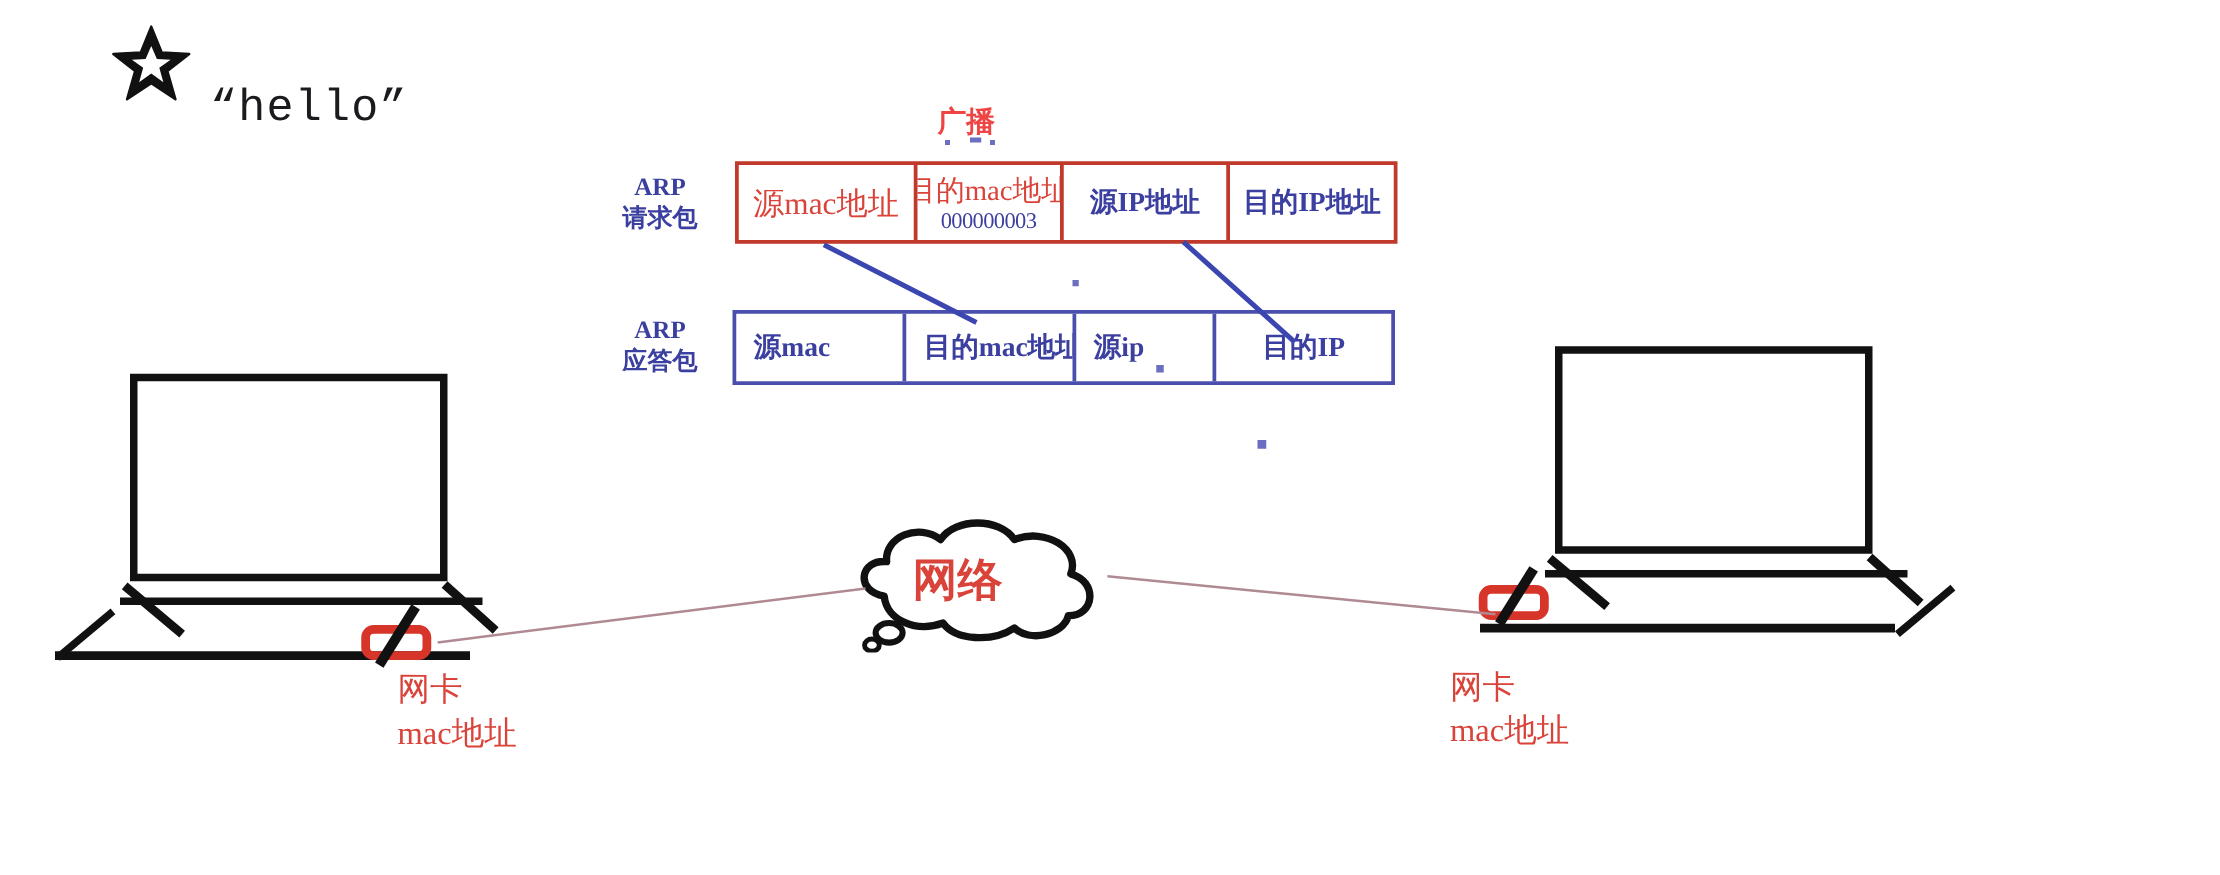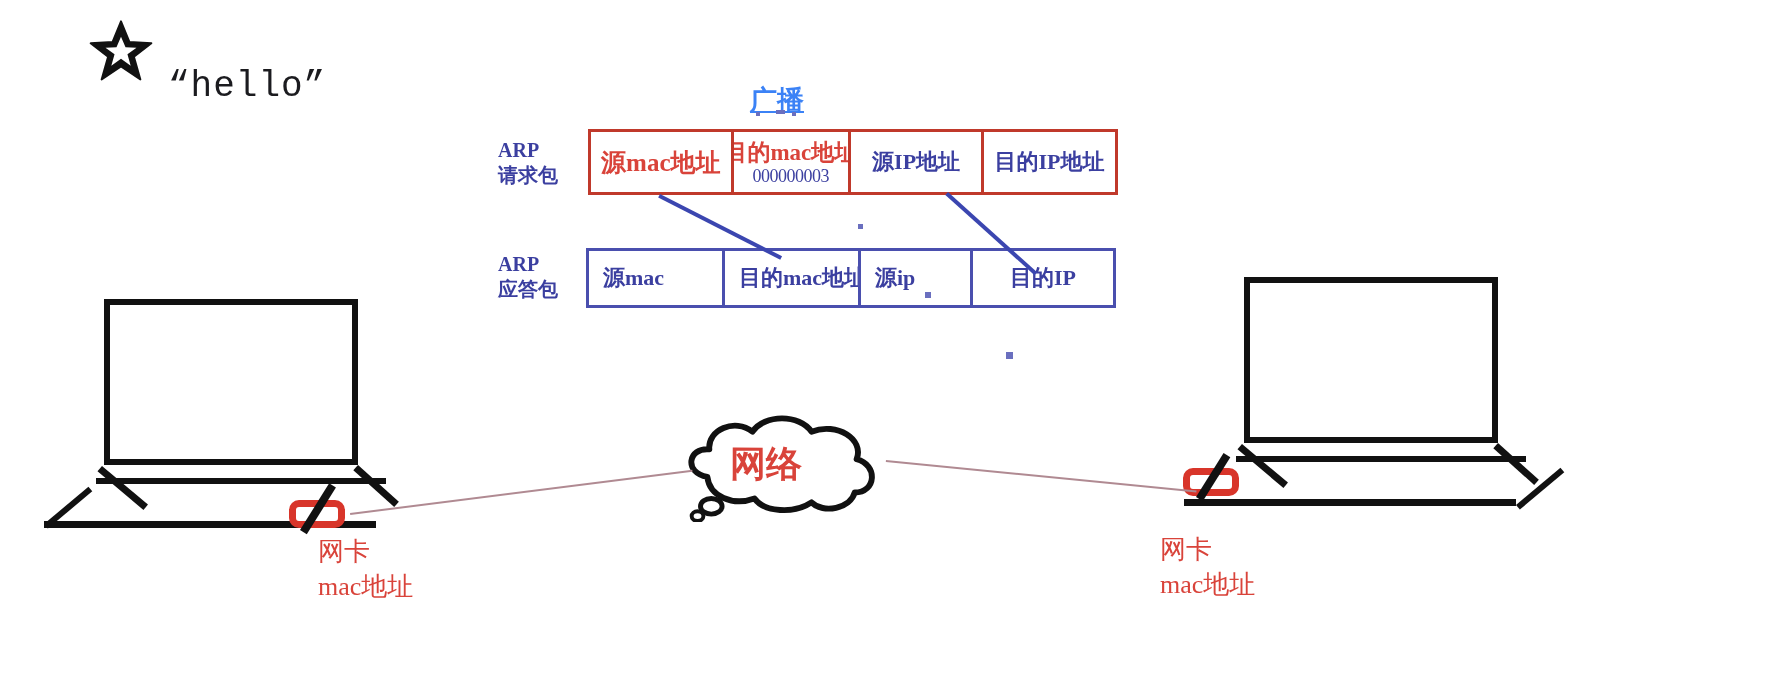--- a/index.html
+++ b/index.html
@@ -17,45 +17,44 @@
     left:168px;top:26px;
     font-family:"Liberation Mono", monospace;
     font-size:36px;color:#1b1b1f;letter-spacing:1px;
     white-space:nowrap;
     margin-top:40px;
   }
 
   
   #broadcast-label{
     left:750px;top:82px;
-    font-size:27px;font-weight:bold;color:#3b82f6;
+    font-size:23px;font-weight:bold;color:#ef4444;
     white-space:nowrap;
-    text-decoration:underline;
   }
   .speck{background:#6a6fbf;position:absolute;}
 
   
   .pkt-side-label{
     font-family:"Liberation Serif", serif;
     font-weight:bold;color:#3b3fa0;
-    font-size:20px;line-height:1.25;text-align:left;white-space:nowrap;
+    font-size:20px;line-height:1.25;text-align:center;white-space:nowrap;
   }
   .pkt-row{display:flex;align-items:stretch;box-sizing:border-box;}
 
   #arp-request-table{
     left:588px;top:129px;width:530px;height:66px;
     border:3px solid #c0392b;box-sizing:border-box;
   }
   #arp-request-table .cell{
     box-sizing:border-box;display:flex;flex-direction:column;
     align-items:center;justify-content:center;
     border-right:3px solid #c0392b;overflow:hidden;
   }
   #arp-request-table .cell:last-child{border-right:none;font-family:Liberation Serif, serif;}
-  .cell-red{color:#d9433a;font-size:25px;font-weight:bold;white-space:nowrap;}
+  .cell-red{color:#d9433a;font-size:25px;font-weight:normal;white-space:nowrap;}
   .cell-blue{color:#3b3fa0;font-size:22px;font-weight:bold;white-space:nowrap;}
   .cell-sub{color:#3b3fa0;font-size:18px;font-family:"Liberation Serif",serif;
             letter-spacing:-0.5px;white-space:nowrap;margin-top:-2px;}
 
   #arp-reply-table{
     left:586px;top:248px;width:530px;height:60px;
     border:3px solid #4a4fae;box-sizing:border-box;
   }
   #arp-reply-table .cell{
     box-sizing:border-box;display:flex;align-items:center;

